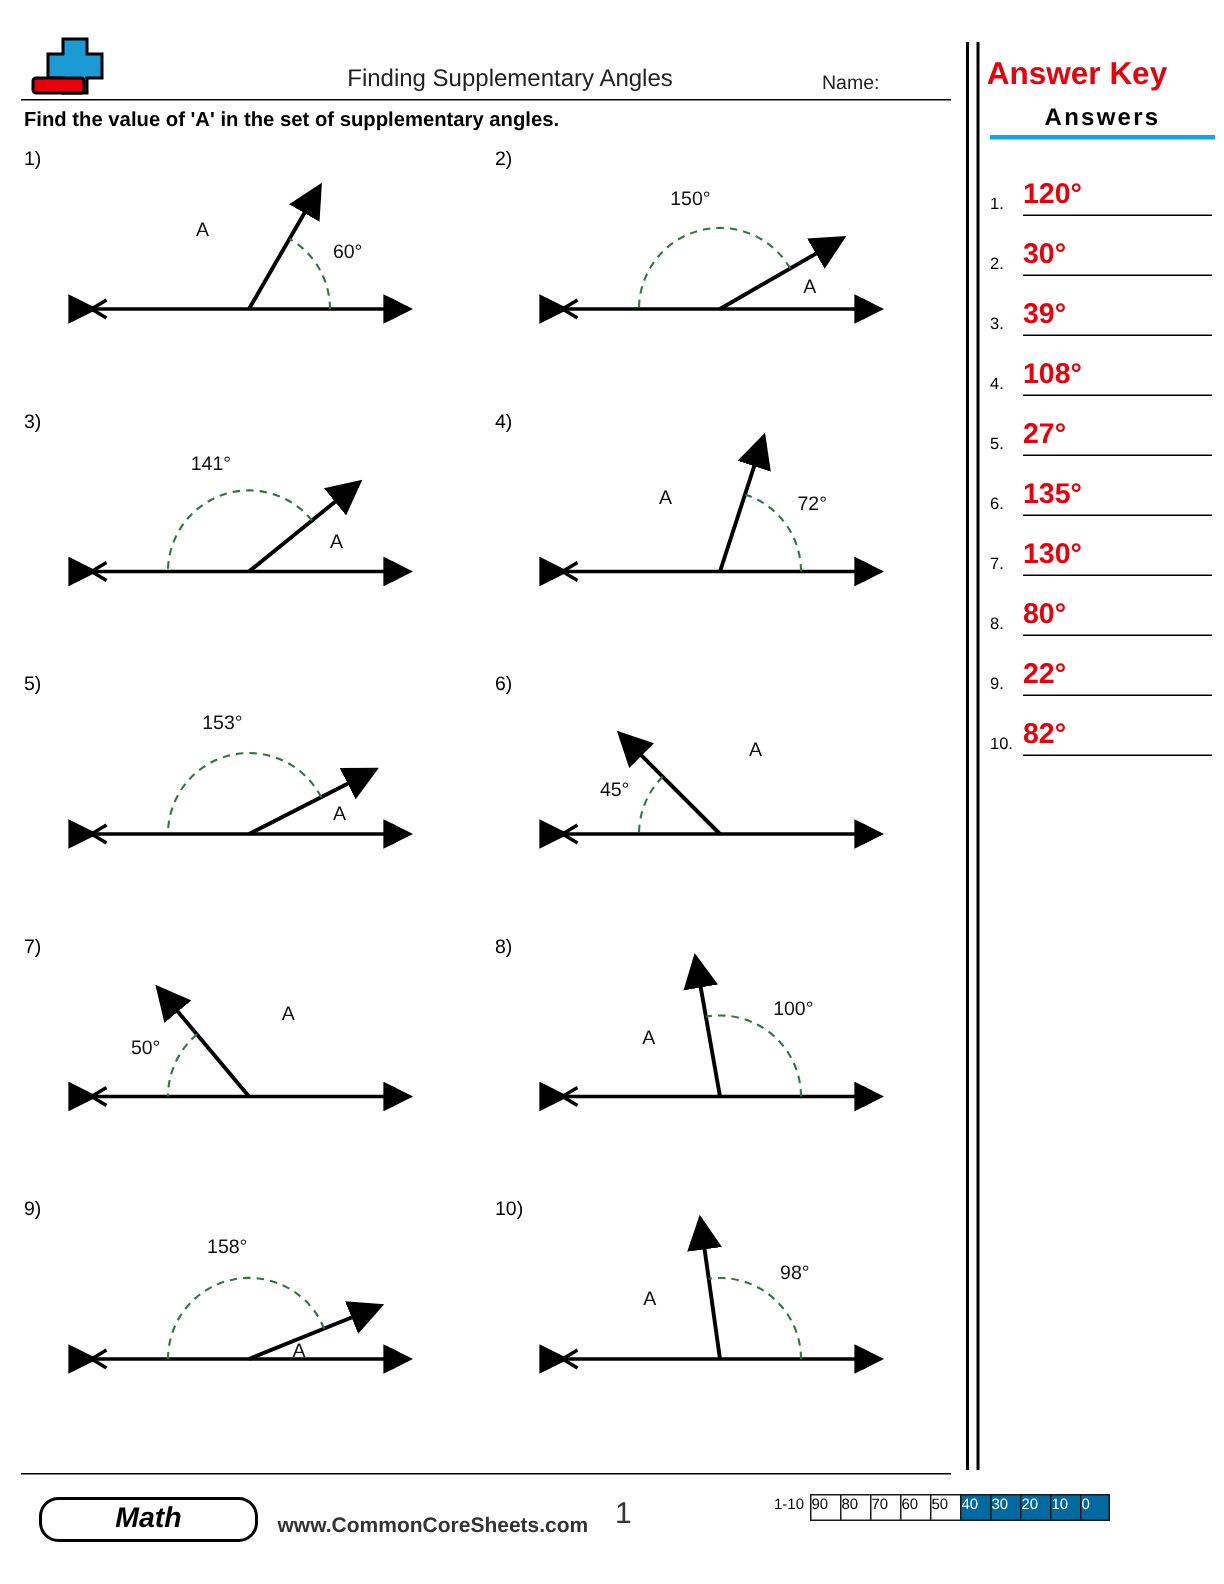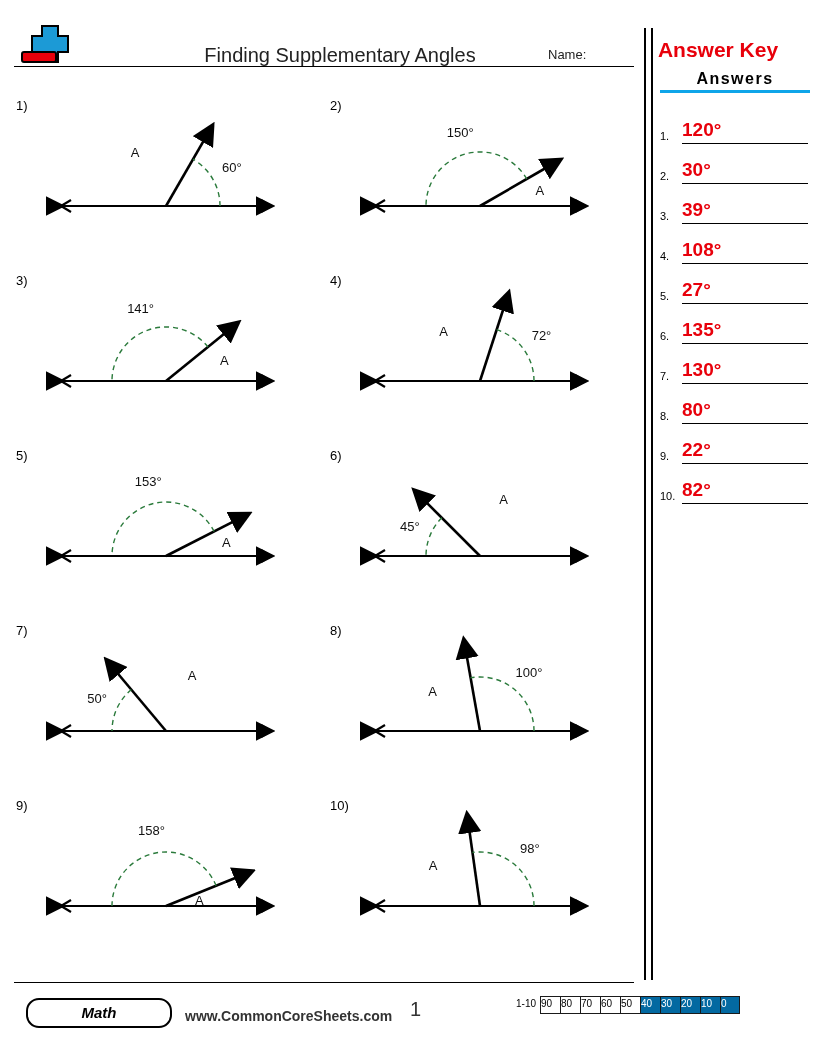--- a/index.html
+++ b/index.html
@@ -11,21 +11,21 @@
     position:relative;
     overflow:hidden;
   }
   .page{position:relative;width:816px;height:1056px;}
 
   
   .header{position:absolute;left:0;top:0;width:816px;height:66px;}
   .logo{position:absolute;left:14px;top:24px;width:84px;height:40px;}
   .title{
     position:absolute;left:150px;top:44px;width:380px;
-    text-align:center;font-size:20px;color:#222;
+    text-align:center;font-size:16px;color:#222;
   }
   .name-label{position:absolute;left:548px;top:47px;font-size:13px;color:#222;}
   .answer-key{
     position:absolute;left:628px;top:38px;width:180px;
     text-align:center;font-size:21px;font-weight:bold;color:#e8000b;
   }
   .instructions{
     position:absolute;left:16px;top:72px;font-size:13.5px;font-weight:bold;color:#000;
   }
   .hdr-rule{position:absolute;left:14px;top:66px;width:620px;height:1px;background:#000;}
@@ -49,21 +49,21 @@
   
   .prob{position:absolute;width:300px;height:172px;}
   .prob-num{position:absolute;left:0;top:0;font-size:13px;color:#000;}
   .prob svg{position:absolute;left:0;top:0;}
 
   
   .footer-rule{position:absolute;left:14px;top:982px;width:620px;height:1px;background:#000;}
   .math-pill{
     position:absolute;left:26px;top:998px;width:142px;height:26px;
     border:2px solid #000;border-radius:13px;background:#fff;
-    text-align:center;line-height:26px;font-size:15px;font-weight:bold;font-style:italic;
+    text-align:center;line-height:26px;font-size:19px;font-weight:bold;font-style:italic;
   }
   .site{position:absolute;left:185px;top:1008px;font-size:14px;font-weight:bold;color:#333;}
   .pagenum{position:absolute;left:410px;top:998px;font-size:20px;color:#333;}
   .scale{position:absolute;left:512px;top:996px;height:18px;display:flex;align-items:stretch;font-size:10px;}
   .scale .lbl{padding:2px 4px;color:#000;}
   .scale .cell{
     width:20px;border:1px solid #1a1a1a;border-right:none;
     text-align:left;line-height:14px;box-sizing:border-box;background:#fff;color:#000;
   }
   .scale .cell.last{border-right:1px solid #1a1a1a;}
@@ -77,20 +77,21 @@
   <div class="header">
     <svg class="logo" viewBox="0 0 84 40">
       <path d="M28 2 h16 v10 h10 v16 h-10 v10 h-16 v-10 h-10 v-16 h10 z" fill="#1c9ad6" stroke="#000" stroke-width="2"></path>
       <rect x="8" y="28" width="34" height="10" rx="2" fill="#e8000b" stroke="#000" stroke-width="2"></rect>
     </svg>
     <div class="hdr-rule"></div>
     <div class="title">Finding Supplementary Angles</div>
     <div class="name-label">Name:</div>
     <div class="answer-key">Answer Key</div>
   </div>
+  <div class="instructions">Find the value of 'A' in the set of supplementary angles.</div>
 
   <div class="vline1"></div>
   <div class="vline2"></div>
   <div class="answers-hd">Answers</div>
   <div id="answers-host">
       <div class="ans-row" style="top: 110px;">
         <span class="ans-num">1.</span>
         <span class="ans-line"></span>
         <span class="ans-val">120°</span>
       </div>

